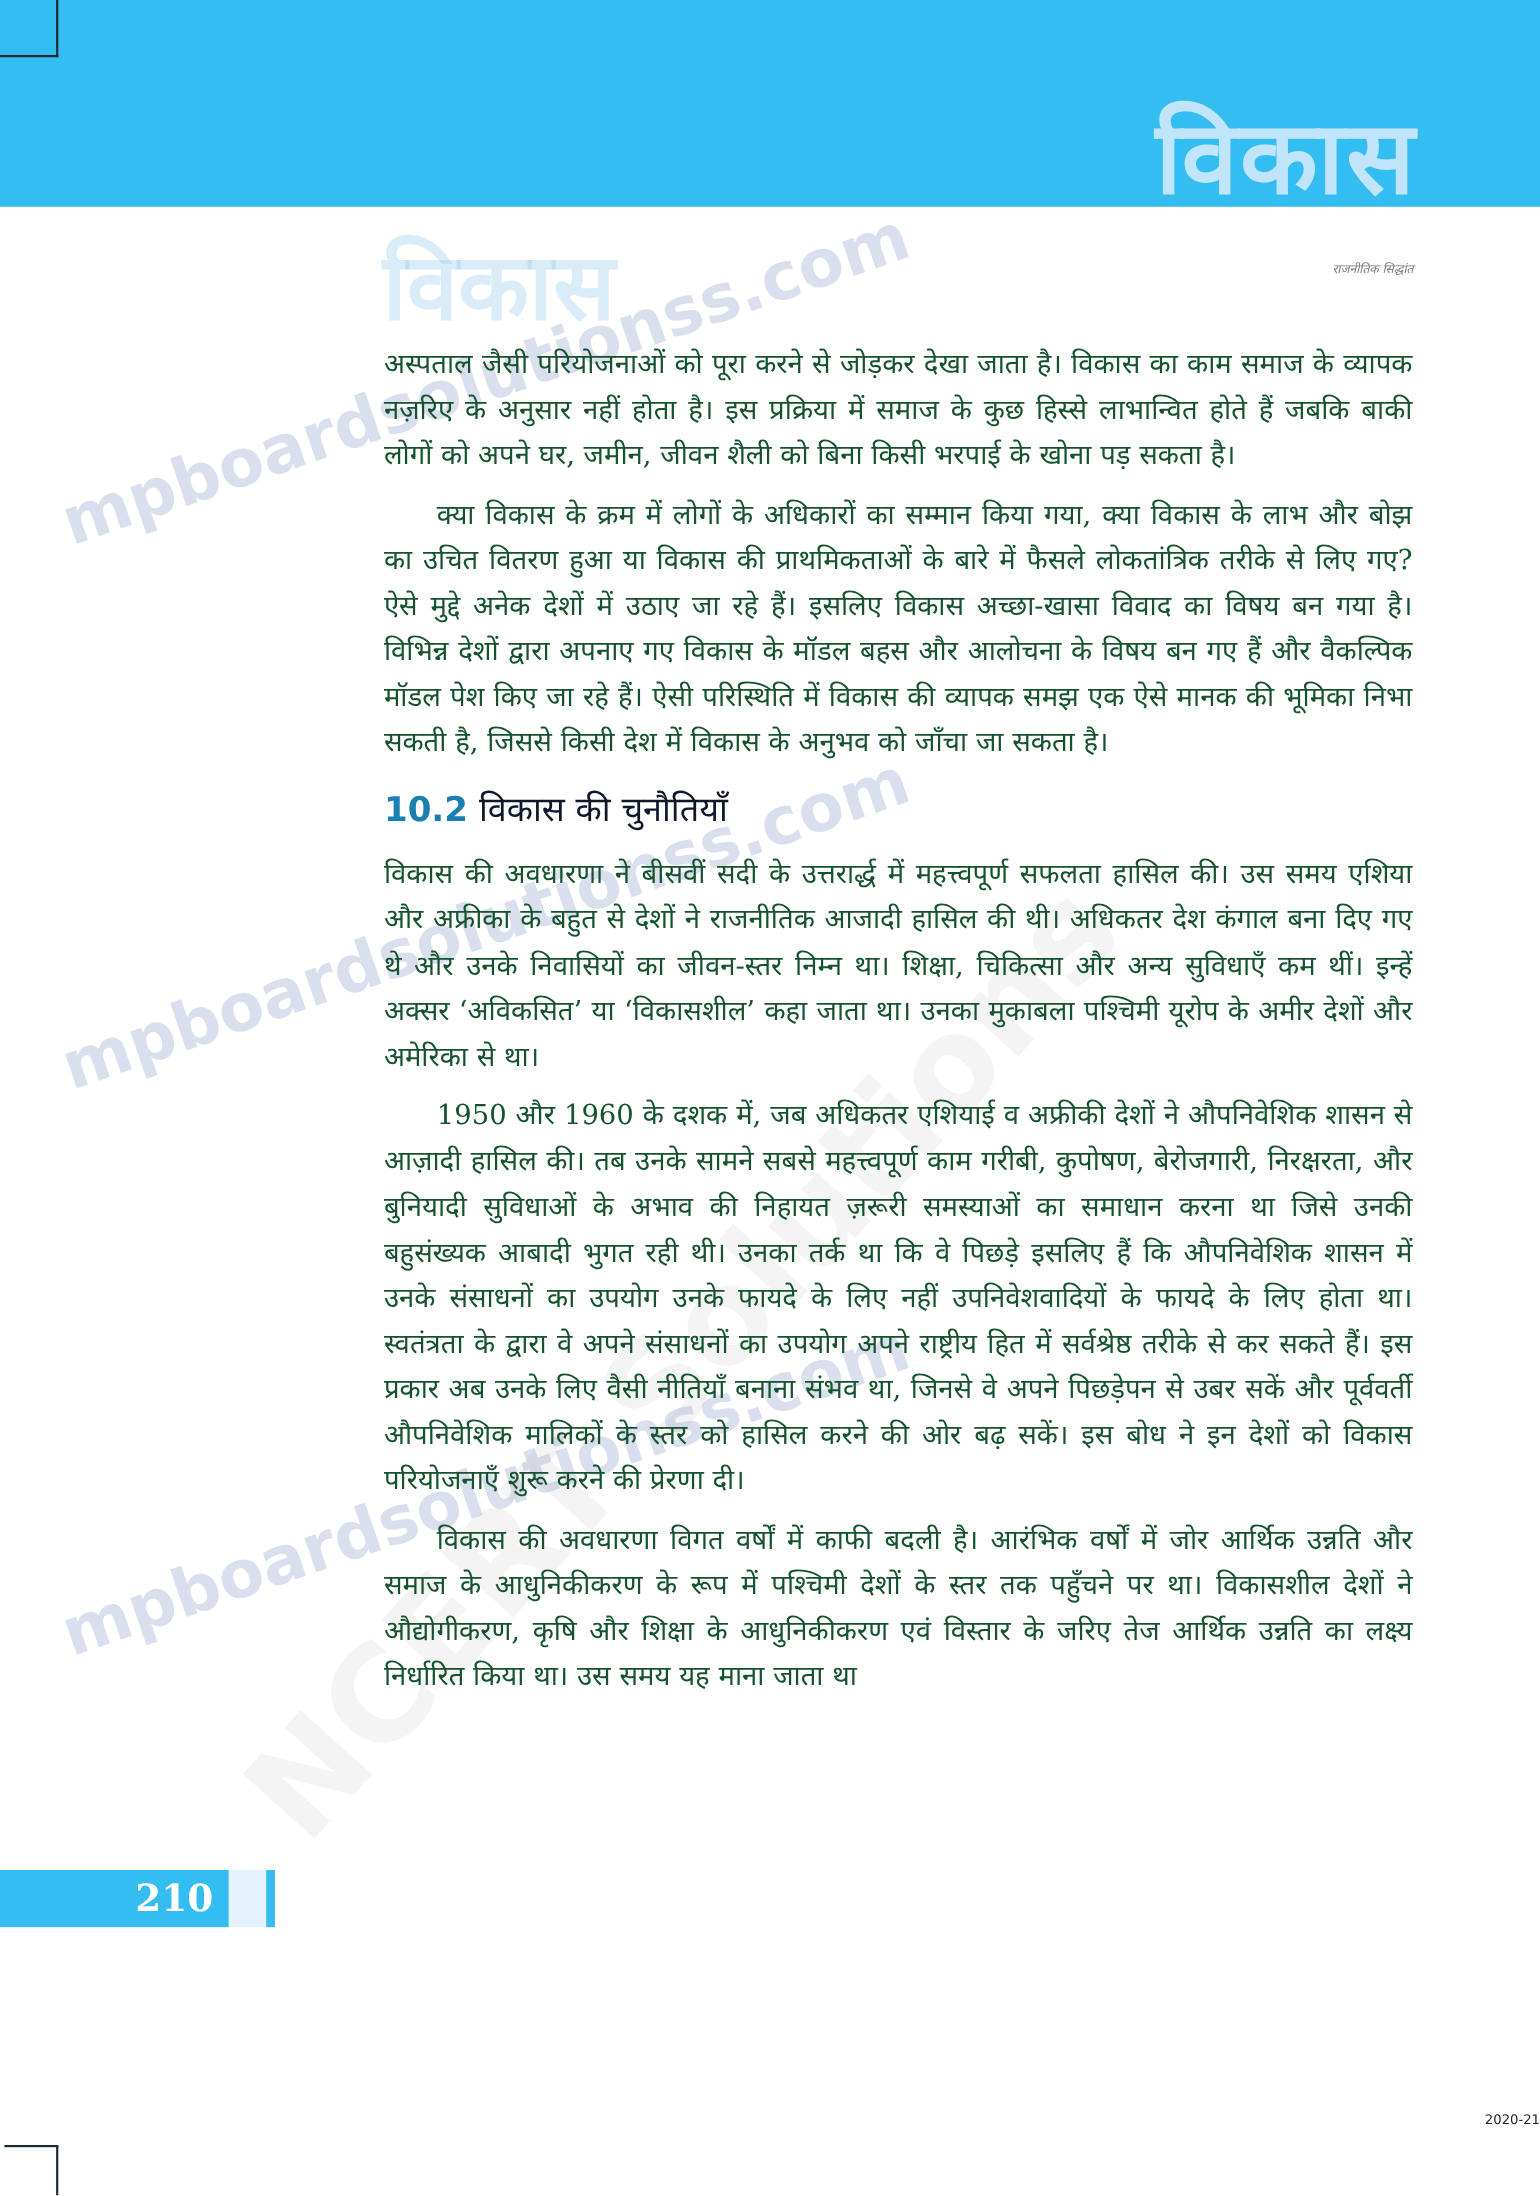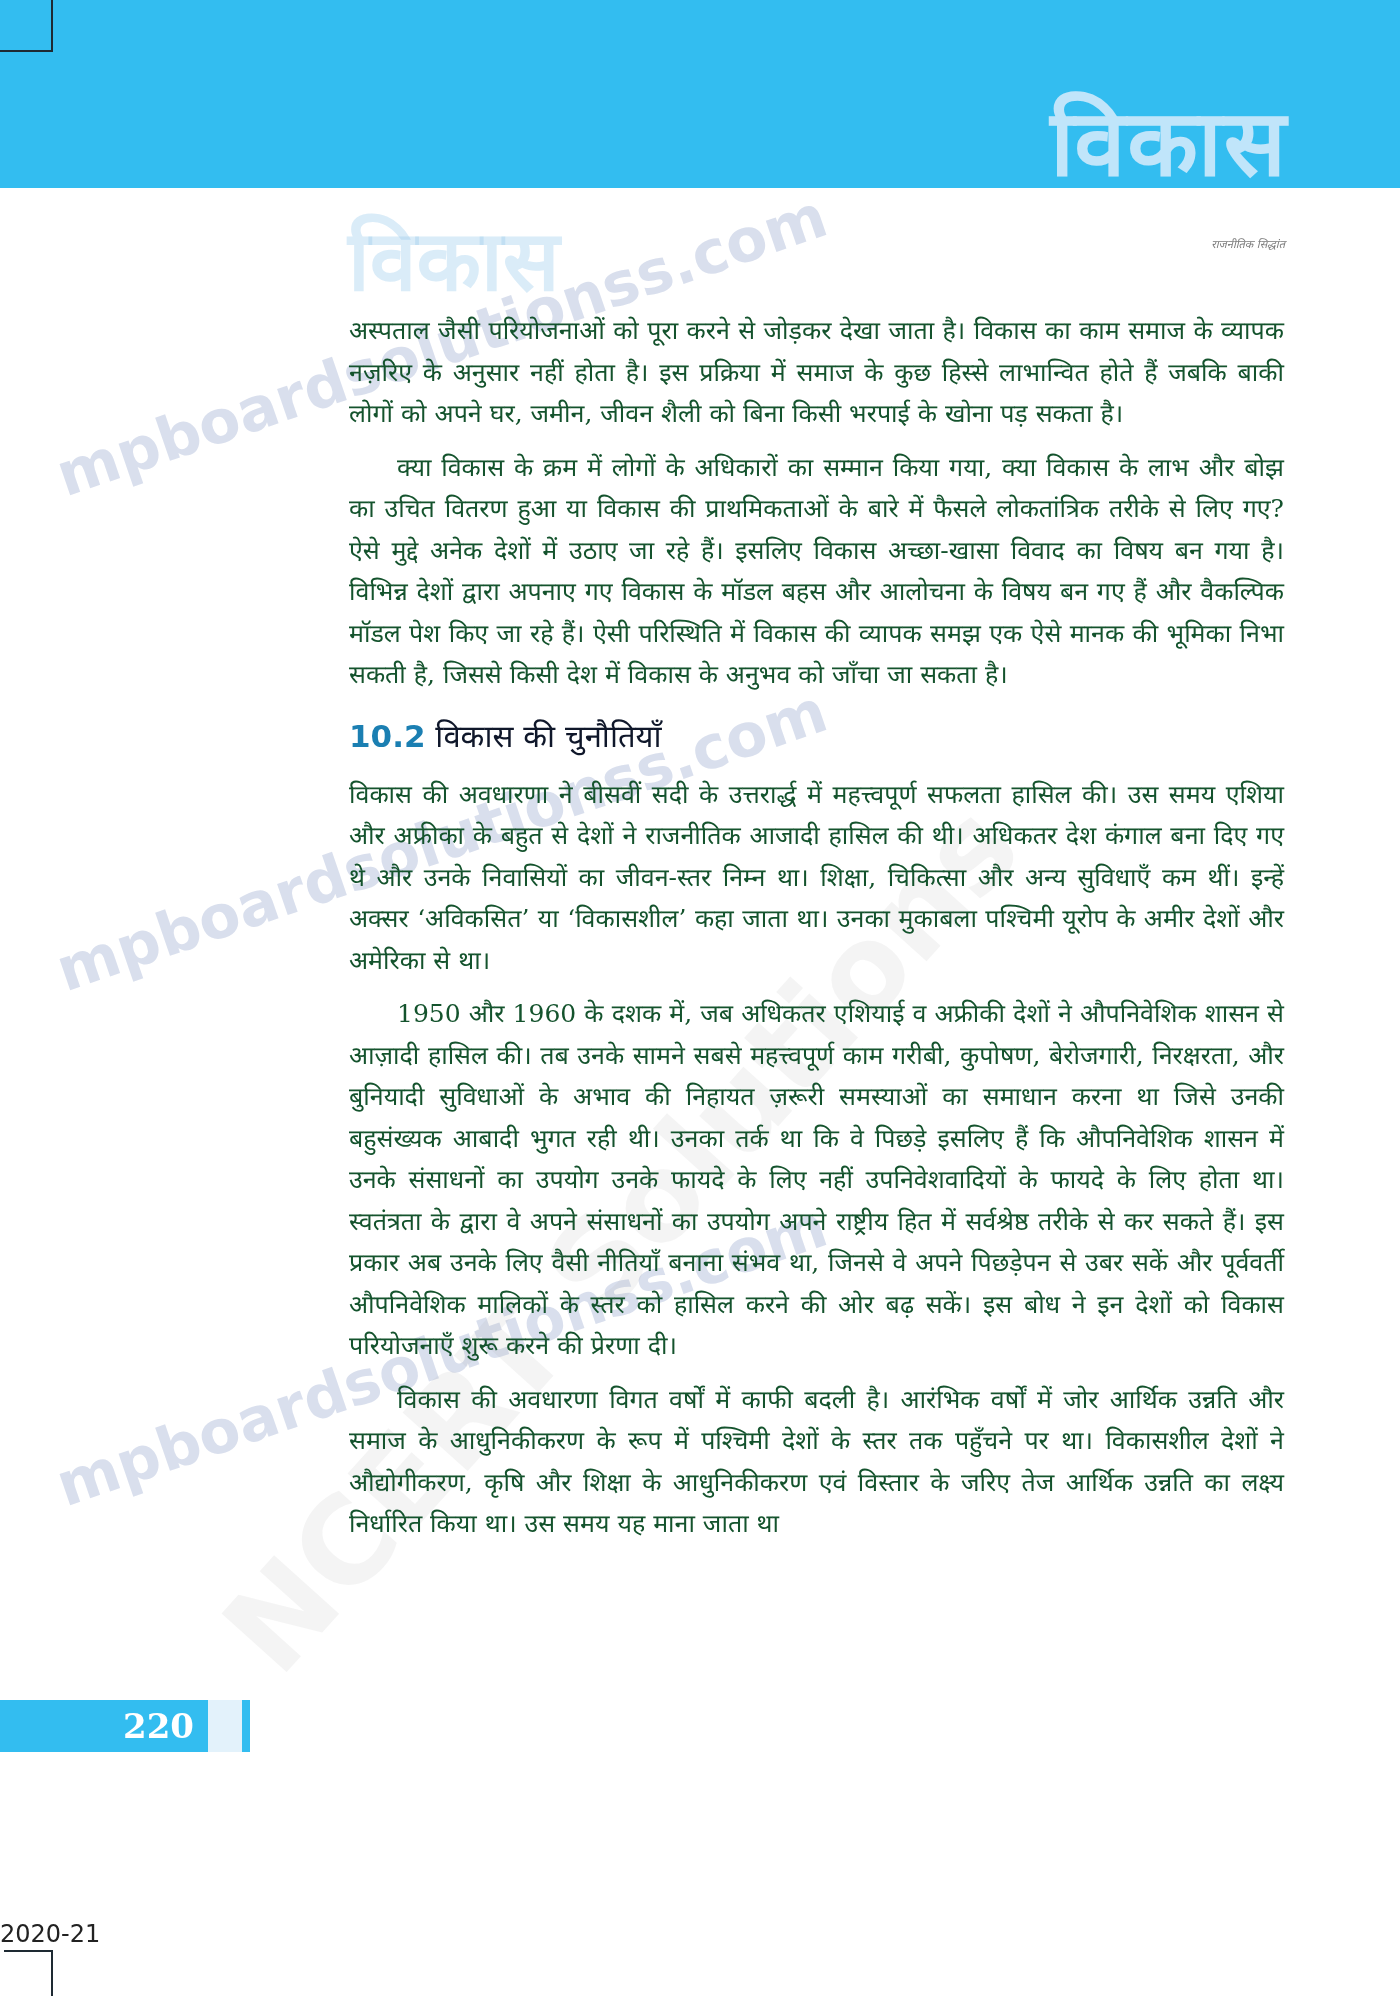--- a/index.html
+++ b/index.html
@@ -67,22 +67,22 @@
   }
   .badge-gap {
     position: absolute; left: 208px; top: 1700px; width: 34px; height: 52px;
     background: #e3f2fb;
   }
   .badge-bar {
     position: absolute; left: 242px; top: 1700px; width: 8px; height: 52px;
     background: #33bdf0;
   }
   .footer-year {
-    position: absolute; left: 0; width: 1400px; top: 1920px; text-align: left;
-    font-family: "DejaVu Sans", sans-serif; font-size: 24px; color: #222;
+    position: absolute; left: 0; width: 1400px; top: 1920px; text-align: right;
+    font-family: "DejaVu Sans", sans-serif; font-size: 12px; color: #222;
   }
 </style>
 </head>
 <body>
 
 <div class="band"></div>
 
 <div class="crop" style="left:51px;top:0;width:2px;height:52px;"></div>
 <div class="crop" style="left:0;top:50px;width:53px;height:2px;"></div>
 <div class="crop" style="left:4px;top:1950px;width:49px;height:2px;"></div>
@@ -105,18 +105,18 @@
     <span class="num">10.2</span>
     <span class="ttl">विकास की चुनौतियाँ</span>
   </div>
 
   <p>विकास की अवधारणा ने बीसवीं सदी के उत्तरार्द्ध में महत्त्वपूर्ण सफलता हासिल की। उस समय एशिया और अफ्रीका के बहुत से देशों ने राजनीतिक आजादी हासिल की थी। अधिकतर देश कंगाल बना दिए गए थे और उनके निवासियों का जीवन-स्तर निम्न था। शिक्षा, चिकित्सा और अन्य सुविधाएँ कम थीं। इन्हें अक्सर ‘अविकसित’ या ‘विकासशील’ कहा जाता था। उनका मुकाबला पश्चिमी यूरोप के अमीर देशों और अमेरिका से था।</p>
   <p class="indent">1950 और 1960 के दशक में, जब अधिकतर एशियाई व अफ्रीकी देशों ने औपनिवेशिक शासन से आज़ादी हासिल की। तब उनके सामने सबसे महत्त्वपूर्ण काम गरीबी, कुपोषण, बेरोजगारी, निरक्षरता, और बुनियादी सुविधाओं के अभाव की निहायत ज़रूरी समस्याओं का समाधान करना था जिसे उनकी बहुसंख्यक आबादी भुगत रही थी। उनका तर्क था कि वे पिछड़े इसलिए हैं कि औपनिवेशिक शासन में उनके संसाधनों का उपयोग उनके फायदे के लिए नहीं उपनिवेशवादियों के फायदे के लिए होता था। स्वतंत्रता के द्वारा वे अपने संसाधनों का उपयोग अपने राष्ट्रीय हित में सर्वश्रेष्ठ तरीके से कर सकते हैं। इस प्रकार अब उनके लिए वैसी नीतियाँ बनाना संभव था, जिनसे वे अपने पिछड़ेपन से उबर सकें और पूर्ववर्ती औपनिवेशिक मालिकों के स्तर को हासिल करने की ओर बढ़ सकें। इस बोध ने इन देशों को विकास परियोजनाएँ शुरू करने की प्रेरणा दी।</p>
   <p class="indent">विकास की अवधारणा विगत वर्षों में काफी बदली है। आरंभिक वर्षों में जोर आर्थिक उन्नति और समाज के आधुनिकीकरण के रूप में पश्चिमी देशों के स्तर तक पहुँचने पर था। विकासशील देशों ने औद्योगीकरण, कृषि और शिक्षा के आधुनिकीकरण एवं विस्तार के जरिए तेज आर्थिक उन्नति का लक्ष्य निर्धारित किया था। उस समय यह माना जाता था</p>
 </div>
 
 <div class="page-badge">
-  <span class="page-number">220</span>
+  <span class="page-number">210</span>
 </div>
 <div class="badge-gap"></div>
 <div class="badge-bar"></div>
 
 <div class="footer-year">2020-21</div>
 
 </body></html>

